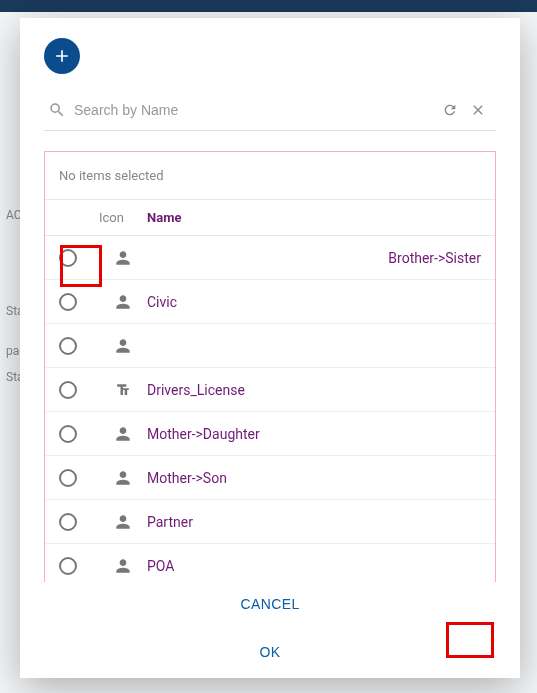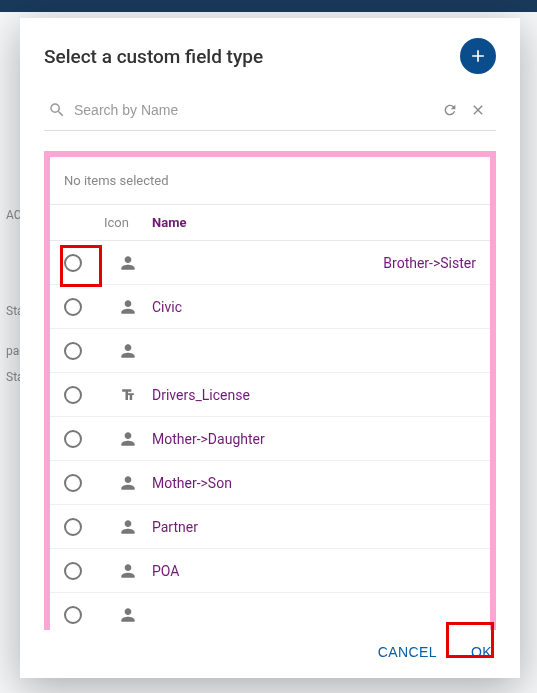--- a/index.html
+++ b/index.html
@@ -97,21 +97,21 @@
     .search-input::placeholder { color: #999; }
     .icon-btn {
       width: 28px; height: 28px;
       color: #777;
       display: flex;
       align-items: center;
       justify-content: center;
       cursor: pointer;
     }
     .grid-wrap {
-      border: 6px solid #f9a8d4;
+      border: 1px solid #f9a8d4;
       margin-right: 8px;
     }
     .list-status {
       padding: 16px 14px;
       font-size: 13px;
       color: #888;
     }
     .col-header {
       display: flex;
       align-items: center;
@@ -157,21 +157,22 @@
     .highlight-ok {
       bottom: 20px;
       right: 26px;
       width: 48px;
       height: 36px;
     }
     .dialog-footer {
       display: flex;
       justify-content: flex-end;
       padding: 6px 16px 10px;
-      gap: 10px;
+      gap: 16px;
+      flex-direction: column;
     }
     .btn {
       background: none;
       border: none;
       font-size: 14px;
       font-weight: 500;
       color: #0a5da8;
       padding: 8px 12px;
       cursor: pointer;
       letter-spacing: 0.4px;
@@ -186,21 +187,20 @@
   <div class="bg-item">AC</div>
   <div style="height:70px;"></div>
   <div class="bg-item">Stat</div>
   <div style="height:14px;"></div>
   <div class="bg-item">pad</div>
   <div class="bg-item">Stat</div>
 </div>
 
 <div class="dialog">
   <div class="dialog-header">
-    <div class="dialog-title">Select a custom field type</div>
     <div class="fab">
       <svg width="20" height="20" viewBox="0 0 24 24" fill="white">
           <path d="M19 13h-6v6h-2v-6H5v-2h6V5h2v6h6v2z"></path>
         </svg>
     </div>
   </div>
 
   <div class="dialog-body">
     <div class="body-inner" id="body-inner">
       <div class="search-row">

